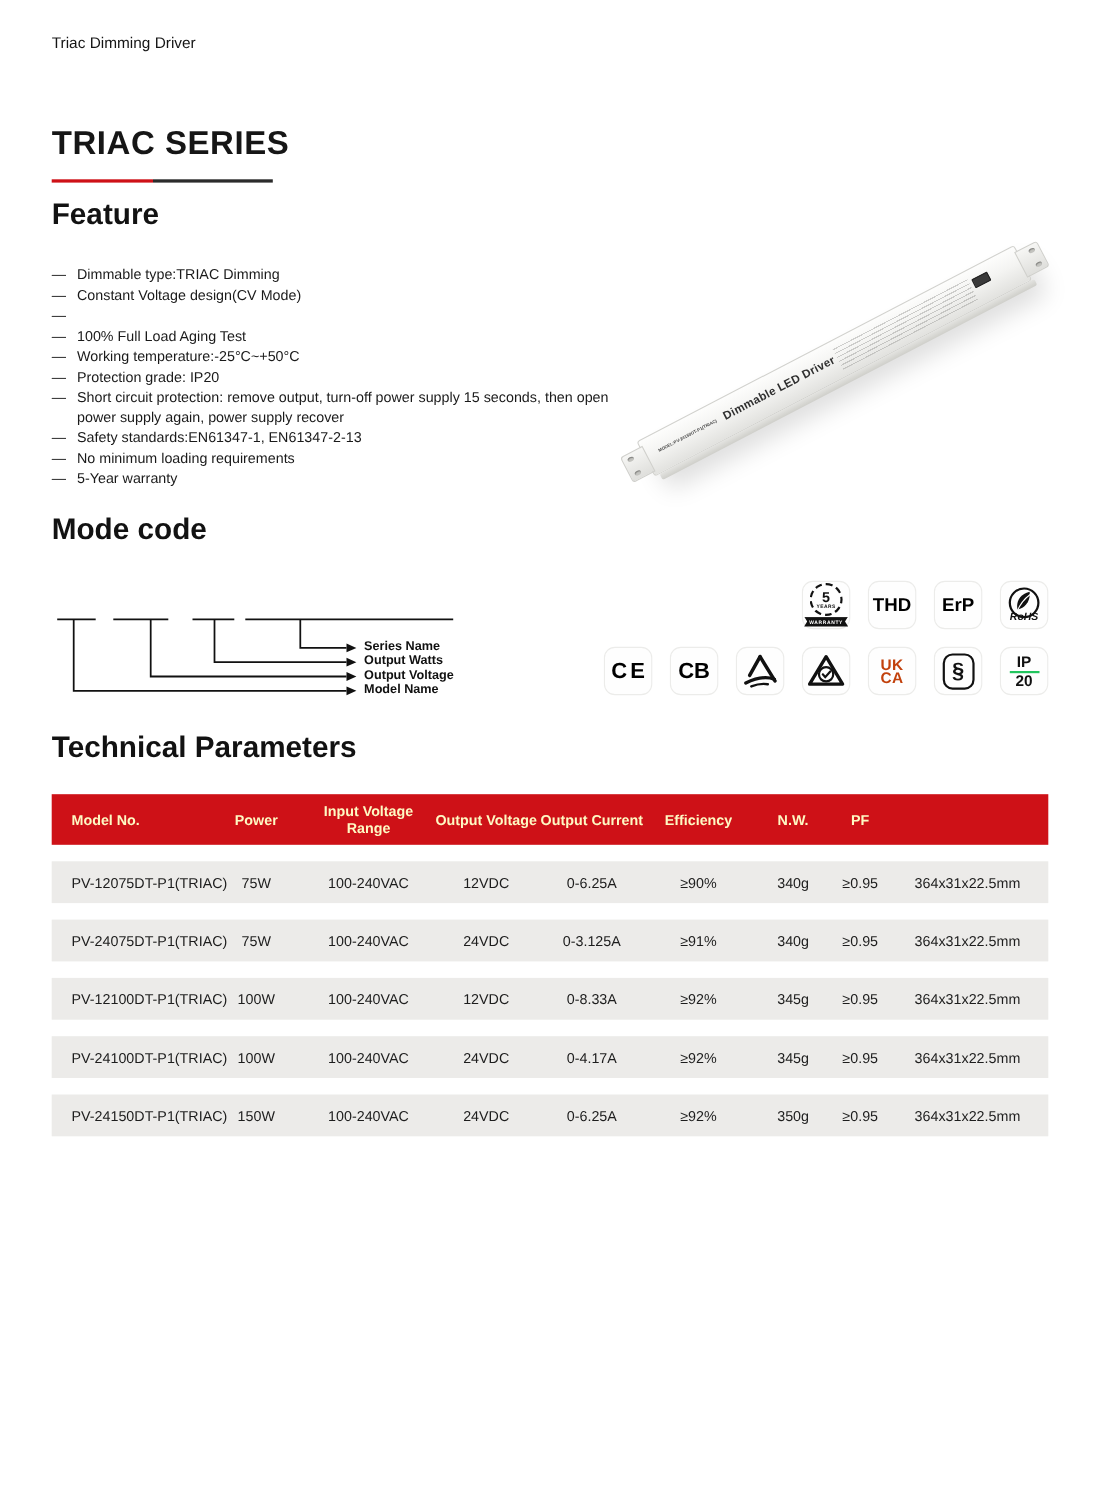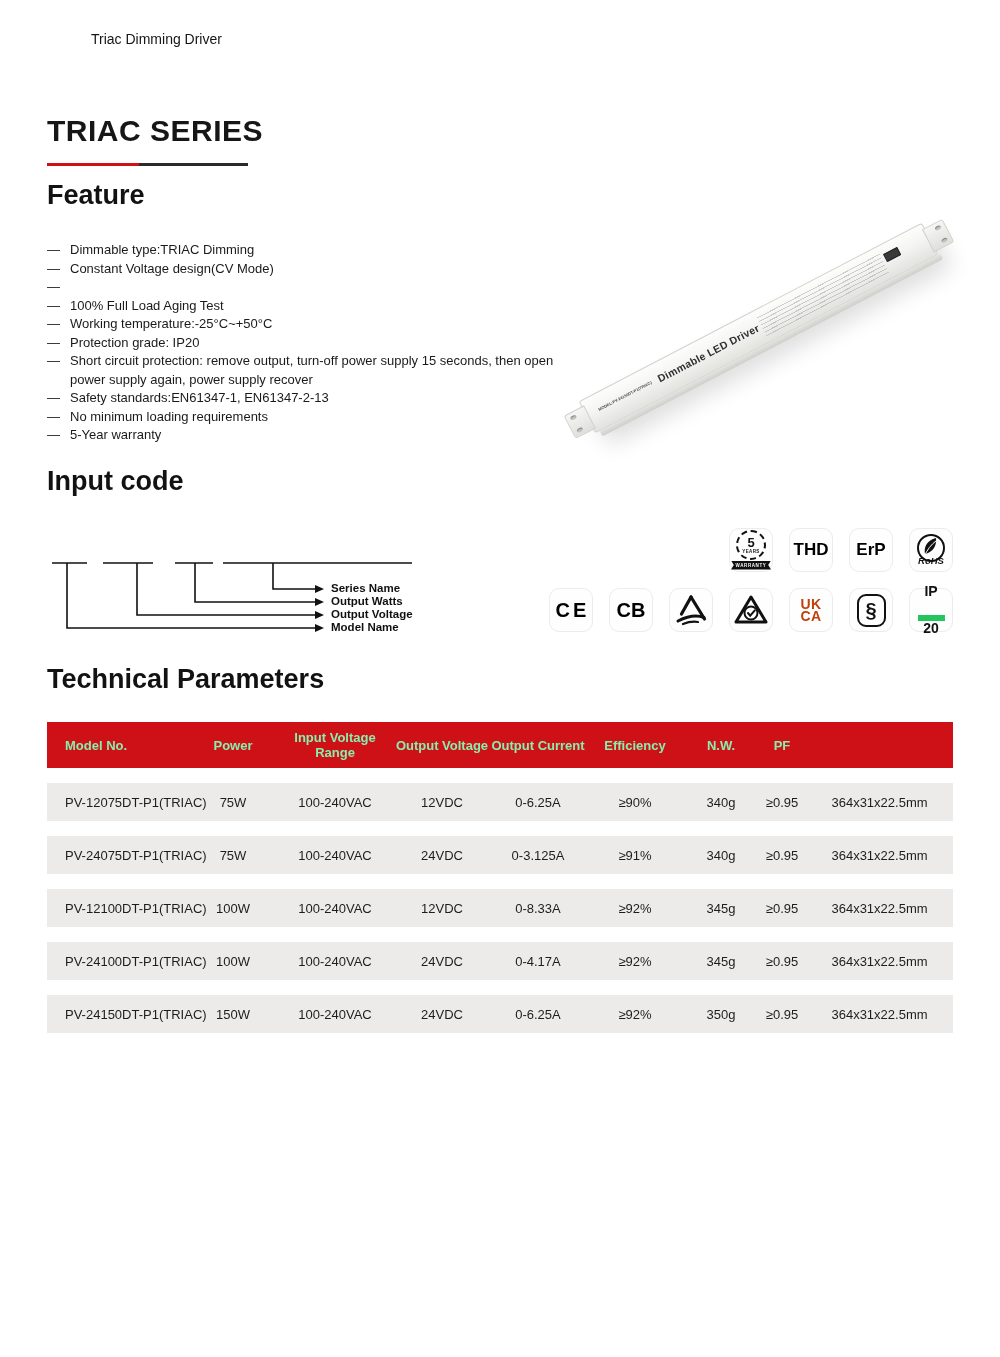--- a/index.html
+++ b/index.html
@@ -4,21 +4,21 @@
 <style>
   :root{
     --red:#ce1117;
     --row-gray:#ecebe9;
     --ink:#141414;
   }
   html,body{margin:0;padding:0;background:#fff;}
   body{font-family:"Liberation Sans","DejaVu Sans",sans-serif;color:var(--ink);}
   #page{position:relative;width:1000px;height:1357px;background:#ffffff;overflow:hidden;}
 
-  .doc-header{position:absolute;left:47px;top:31px;font-size:14px;color:#151515;margin-left:44px;}
+  .doc-header{position:absolute;left:47px;top:31px;font-size:14px;color:#151515;}
 
   .series-title{position:absolute;left:47px;top:114px;margin:0;font-size:30px;font-weight:bold;letter-spacing:.5px;color:#161616;}
   .title-underline{position:absolute;left:47px;top:163px;width:201px;height:3px;
     background:linear-gradient(90deg,var(--red) 0 46%,#2b2b2b 46% 100%);}
 
   h2.sec{position:absolute;left:47px;margin:0;font-size:27px;font-weight:bold;color:#121212;}
   .feature-h{top:180px;}
   .typecode-h{top:466px;}
   .tech-h{top:664px;}
 
@@ -61,35 +61,35 @@
   .cert-row.row1{margin-bottom:16px;}
   .card{width:44px;height:44px;border:1px solid #ececea;border-radius:10px;background:#fefefe;
     display:flex;align-items:center;justify-content:center;box-sizing:border-box;}
   .card.txt span{font-weight:bold;font-size:17px;color:#000000;}
   .card.ce span,.card.cb span{font-size:20px;}
   .card.ce span{letter-spacing:3px;padding-left:3px;}
   .ukca-wrap{text-align:center;font-weight:bold;font-size:14px;line-height:12.5px;letter-spacing:.5px;color:#c2410c;}
   .smark{width:29px;height:33px;border:2.5px solid #111;border-radius:9px;display:flex;align-items:center;justify-content:center;
     font-size:20px;font-weight:bold;color:#111;box-sizing:border-box;}
   .ipwrap{display:flex;flex-direction:column;align-items:center;font-weight:bold;font-size:14px;line-height:15px;color:#111;}
-  .ipwrap .ip-top{border-bottom:6px solid #22c55e;width:27px;text-align:center;padding-bottom:16px;}
+  .ipwrap .ip-top{border-bottom:2px solid #22c55e;width:27px;text-align:center;padding-bottom:1px;}
   .wbadge{position:relative;width:40px;height:41px;}
   .wcircle{position:absolute;left:5px;top:0;width:26px;height:26px;border:2.5px dashed #111;border-radius:50%;text-align:center;}
   .w5{font-size:13px;font-weight:bold;line-height:13px;margin-top:4px;color:#111;}
   .wyears{font-size:4.5px;font-weight:bold;letter-spacing:.4px;color:#111;}
   .wribbon{position:absolute;left:0;bottom:1px;width:40px;height:9px;background:#111;color:#fff;
     font-size:4.5px;font-weight:bold;letter-spacing:.6px;text-align:center;line-height:9px;
     clip-path:polygon(0 0,100% 0,93% 50%,100% 100%,0 100%,7% 50%);}
   .rohs-svg text{font-family:"Liberation Sans","DejaVu Sans",sans-serif;}
 
   
   .ttable{position:absolute;left:47px;top:722px;width:906px;}
   .thead,.trow{display:grid;grid-template-columns:143px 86px 118px 96px 96px 98px 74px 48px 147px;}
   .thead{height:46px;background:var(--red);}
-  .thead .cell{color:#86efac;font-weight:bold;font-size:13px;line-height:15px;display:flex;align-items:center;justify-content:center;text-align:center;}
+  .thead .cell{color:#fef9c3;font-weight:bold;font-size:13px;line-height:15px;display:flex;align-items:center;justify-content:center;text-align:center;}
   .trow{height:38px;margin-top:15px;background:var(--row-gray);}
   .trow .cell{font-size:13px;color:#1d1d1d;display:flex;align-items:center;justify-content:center;white-space:nowrap;}
   .thead .cell:first-child,.trow .cell:first-child{justify-content:flex-start;padding-left:18px;}
 </style>
 </head>
 <body>
 
 <div id="page">
 
   <div class="doc-header">Triac Dimming Driver</div>
@@ -144,21 +144,21 @@
     <div class="bar">
       <div class="flange left"></div>
       <div class="flange right"></div>
       <div class="model-text">MODEL:PV-24150DT-P1(TRIAC)</div>
       <div class="brand-text">Dimmable LED Driver</div>
       <div class="spec-lines"></div>
       <div class="terminal"></div>
     </div>
   </div>
 
-  <h2 class="sec typecode-h">Input code</h2>
+  <h2 class="sec typecode-h">Mode code</h2>
 
   <div class="diagram">
     <svg width="430" height="85" viewBox="0 0 430 85">
       <g stroke="#111" stroke-width="1.6" fill="none">
         <path d="M5 5 H40"></path>
           <path d="M56 5 H106"></path>
           <path d="M128 5 H166"></path>
           <path d="M176 5 H365"></path>
         <path d="M226 5 V31 H268"></path>
         <path d="M148 5 V44 H268"></path>

